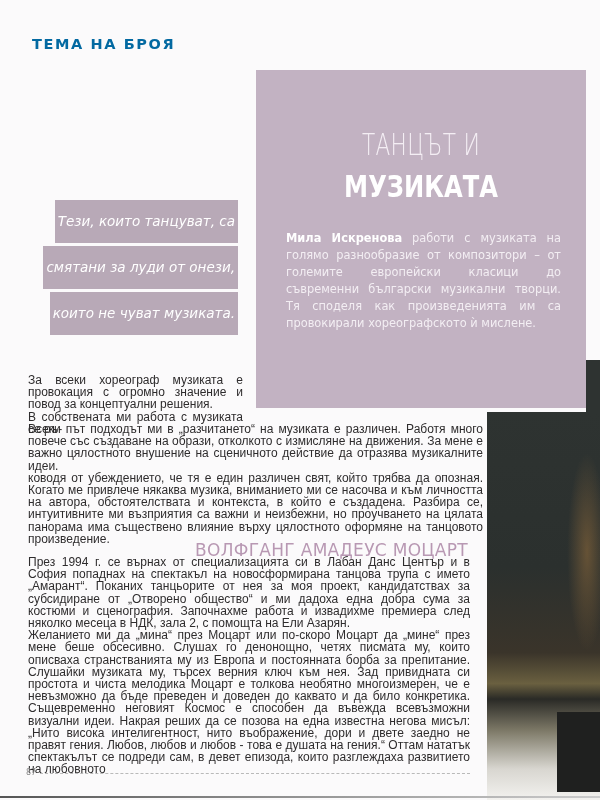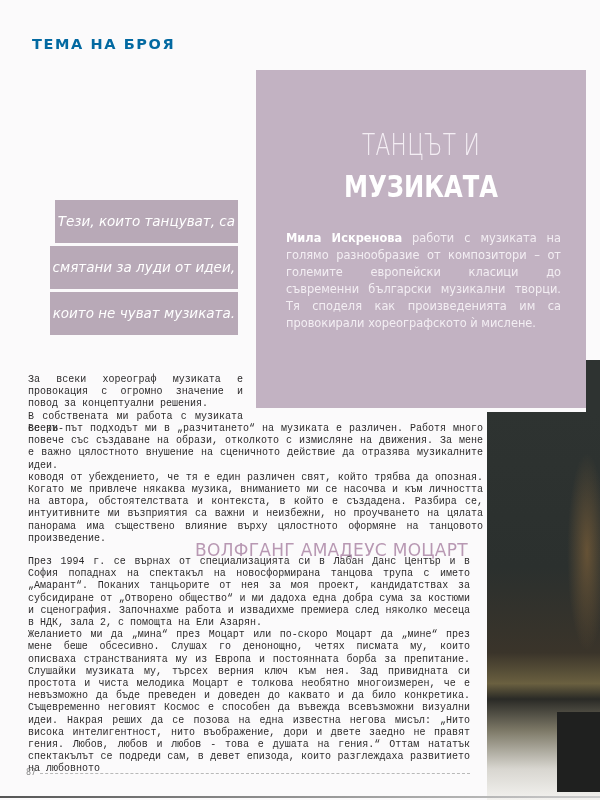--- a/index.html
+++ b/index.html
@@ -61,21 +61,21 @@
     font-family: "DejaVu Sans", sans-serif; font-style: italic;
     font-size: 13.5px; line-height: 17px; padding: 13px 3px; margin-bottom: 3px;
     white-space: nowrap;
   }
   .quote-author {
     font-family: "DejaVu Sans", sans-serif; font-size: 14px; color: #6b6468;
     margin-top: 1px;
   }
   .body {
     position: absolute; left: 28px; width: 440px;
-    font-family: Liberation Mono, monospace; font-size: 10px; line-height: 12.2px;
+    font-family: Liberation Sans, sans-serif; font-size: 12px; line-height: 12.2px;
     color: #2e2c2d; text-align: justify;
   }
   .body p { margin: 0; }
   .body.narrow { width: 215px; }
   .subhead {
     position: absolute; left: 28px; width: 440px; top: 540px; text-align: right;
     font-family: "DejaVu Sans", sans-serif; font-size: 17px; letter-spacing: 0.3px;
     color: #b898b3;
   }
   .footer-num {
@@ -103,21 +103,21 @@
   <div class="bench"></div>
 </div>
 
 <div class="title-light">ТАНЦЪТ И</div>
 <div class="title-bold">МУЗИКАТА</div>
 
 <div class="lead"><span class="author">Мила Искренова</span><span> работи с музиката на голямо разнообразие от композитори – от големите европейски класици до съвременни български музикални творци. Тя споделя как произведенията им са провокирали хореографското ѝ мислене.</span></div>
 
 <div class="quote">
   <span class="quote-line">Тези, които танцуват, са</span><br>
-  <span class="quote-line">смятани за луди от идеи,</span><br>
+  <span class="quote-line">смятани за луди от онези,</span><br>
   <span class="quote-line">които не чуват музиката.</span>
 </div>
 
 <div class="body narrow" style="top:374px;">
   <p>За всеки хореограф музиката е провокация с огромно значение и повод за концептуални решения.</p>
   <p>В собствената ми работа с музиката се ръ-</p>
 </div>
 
 <div class="body" style="top:423px; width:455px;">
   <p>Всеки път подходът ми в „разчитането“ на музиката е различен. Работя много повече със създаване на образи, отколкото с измисляне на движения. За мене е важно цялостното внушение на сценичното действие да отразява музикалните идеи.</p>

